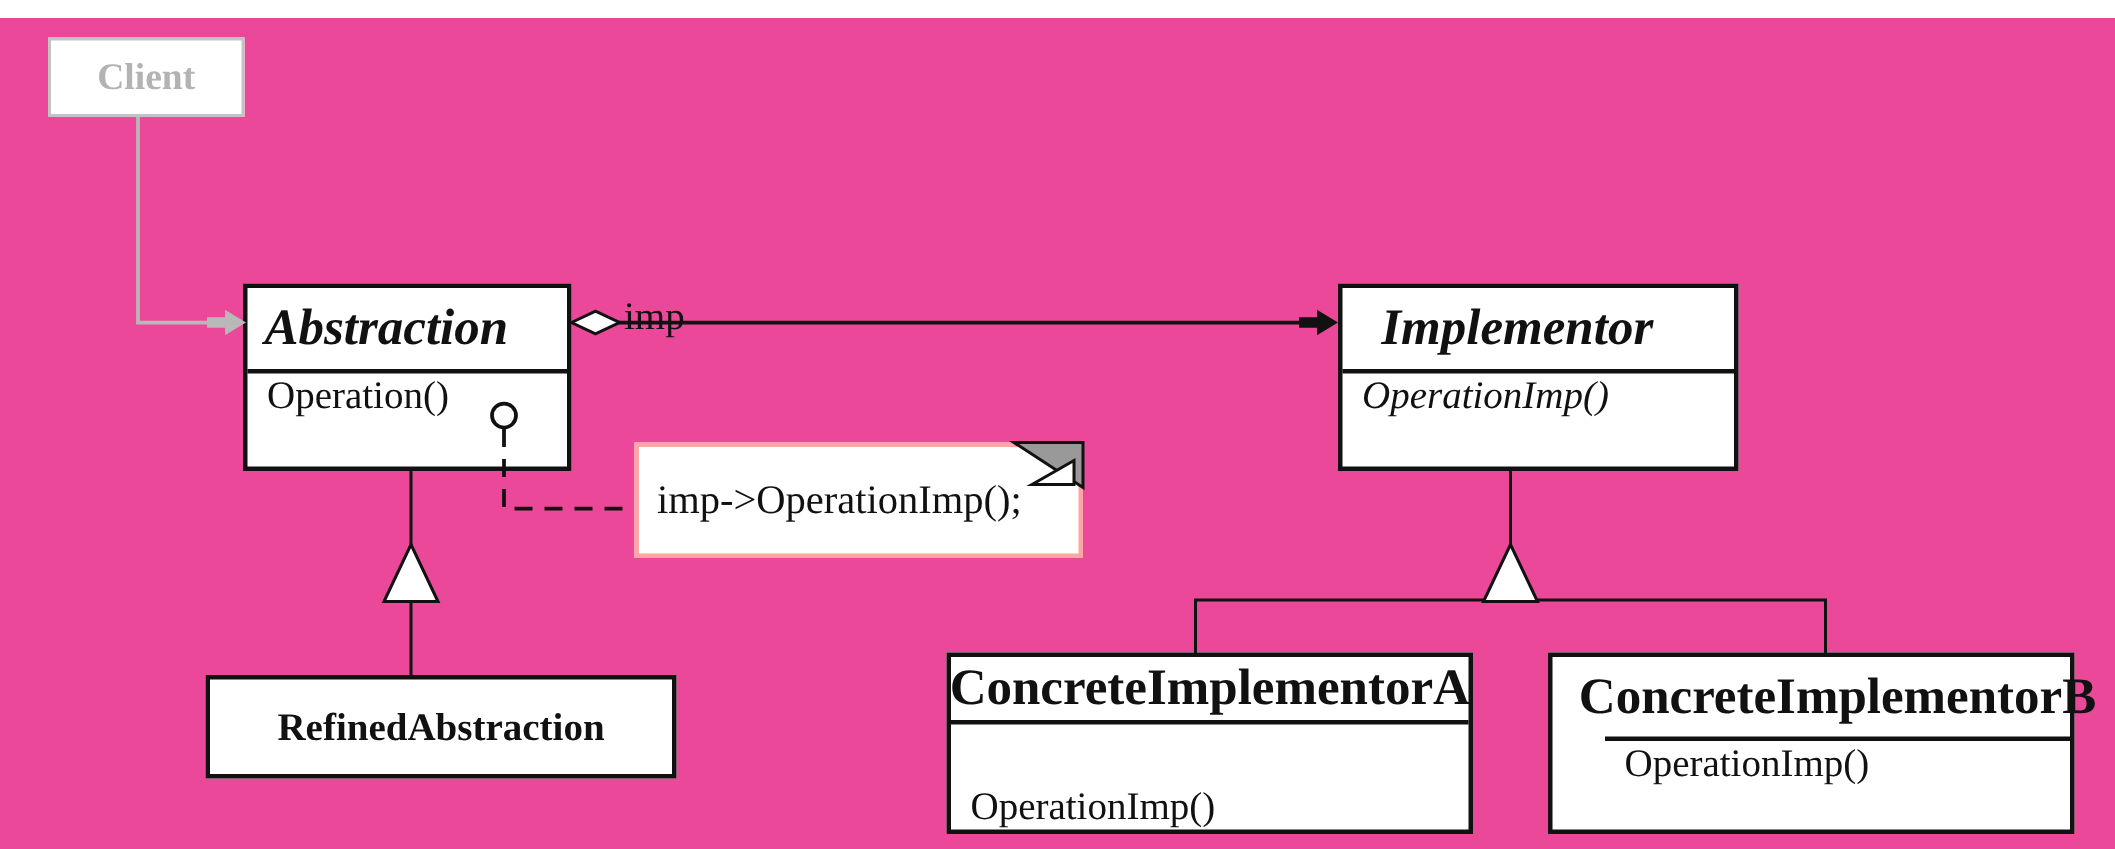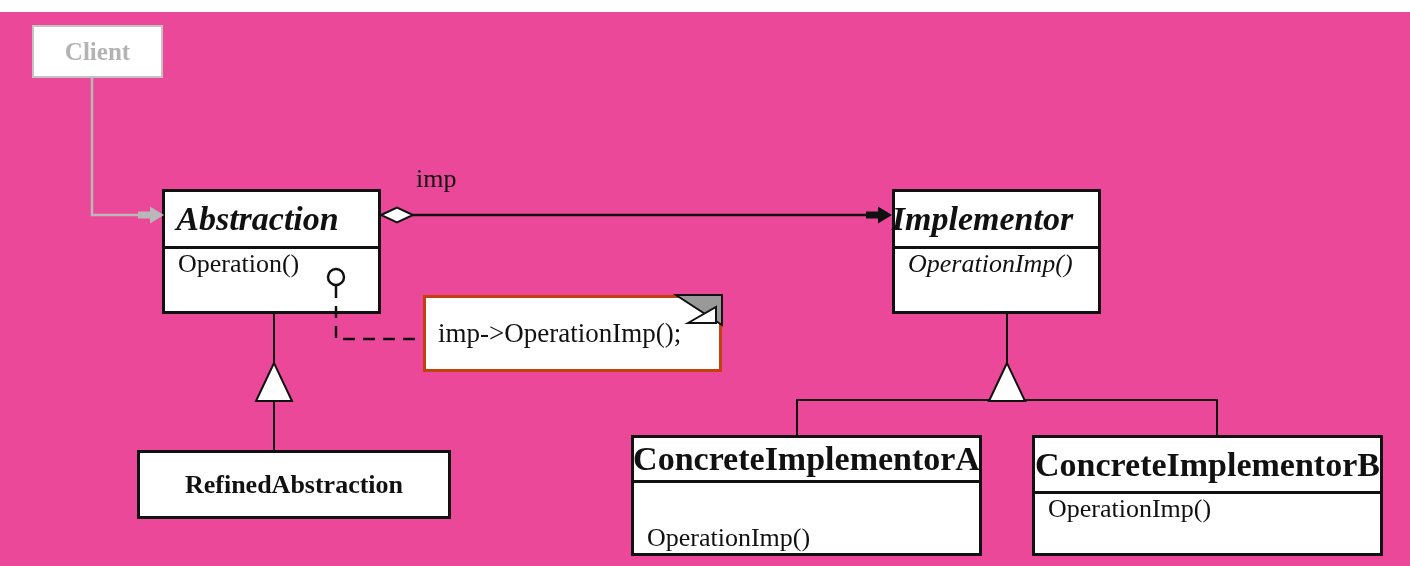--- a/index.html
+++ b/index.html
@@ -59,21 +59,21 @@
     align-items: center;
     justify-content: center;
     font-weight: bold;
     font-size: 25px;
     color: #b3b3b3;
   }
   .note-box {
     position: absolute;
     box-sizing: border-box;
     background: #ffffff;
-    border: 3px solid #c2410c;
+    border: 3px solid #fca5a5;
     display: flex;
     align-items: center;
     padding-left: 12px;
     font-size: 27px;
     color: #111111;
     white-space: nowrap;
   }
   .edge-label {
     position: absolute;
     font-size: 26px;
@@ -98,49 +98,49 @@
 
   <div class="uml-box" style="left:162px; top:177px; width:219px; height:125px;">
     <div class="uml-title">
       <span class="abstract-name">Abstraction</span>
     </div>
     <div class="uml-methods">
       <span>Operation()</span>
     </div>
   </div>
 
-  <div class="uml-box" style="left:892px; top:177px; width:209px; height:125px;">
+  <div class="uml-box" style="left:892px; top:177px; width:267px; height:125px;">
     <div class="uml-title">
       <span class="abstract-name">Implementor</span>
     </div>
     <div class="uml-methods abstract">
       <span>OperationImp()</span>
     </div>
   </div>
 
-  <div class="edge-label" style="left:416px; top:152px;">imp</div>
+  <div class="edge-label" style="left:416px; top:184px;">imp</div>
 
   <div class="note-box" style="left:423px; top:283px; width:299px; height:77px;">
     <span>imp-&gt;OperationImp();</span>
   </div>
 
   <div class="uml-box single-compartment" style="left:137px; top:438px; width:314px; height:69px;">
     <span>RefinedAbstraction</span>
   </div>
 
   <div class="uml-box" style="left:631px; top:423px; width:351px; height:121px;gap:40px;">
     <div class="uml-title short">
       <span>ConcreteImplementorA</span>
     </div>
     <div class="uml-methods">
       <span>OperationImp()</span>
     </div>
   </div>
 
-  <div class="uml-box" style="left:1032px; top:423px; width:351px; height:121px;">
+  <div class="uml-box" style="left:1032px; top:423px; width:351px; height:121px;padding-left:35px;">
     <div class="uml-title short">
       <span>ConcreteImplementorB</span>
     </div>
     <div class="uml-methods">
       <span>OperationImp()</span>
     </div>
   </div>
 
   <svg class="overlay" viewBox="0 0 1410 566">
 

